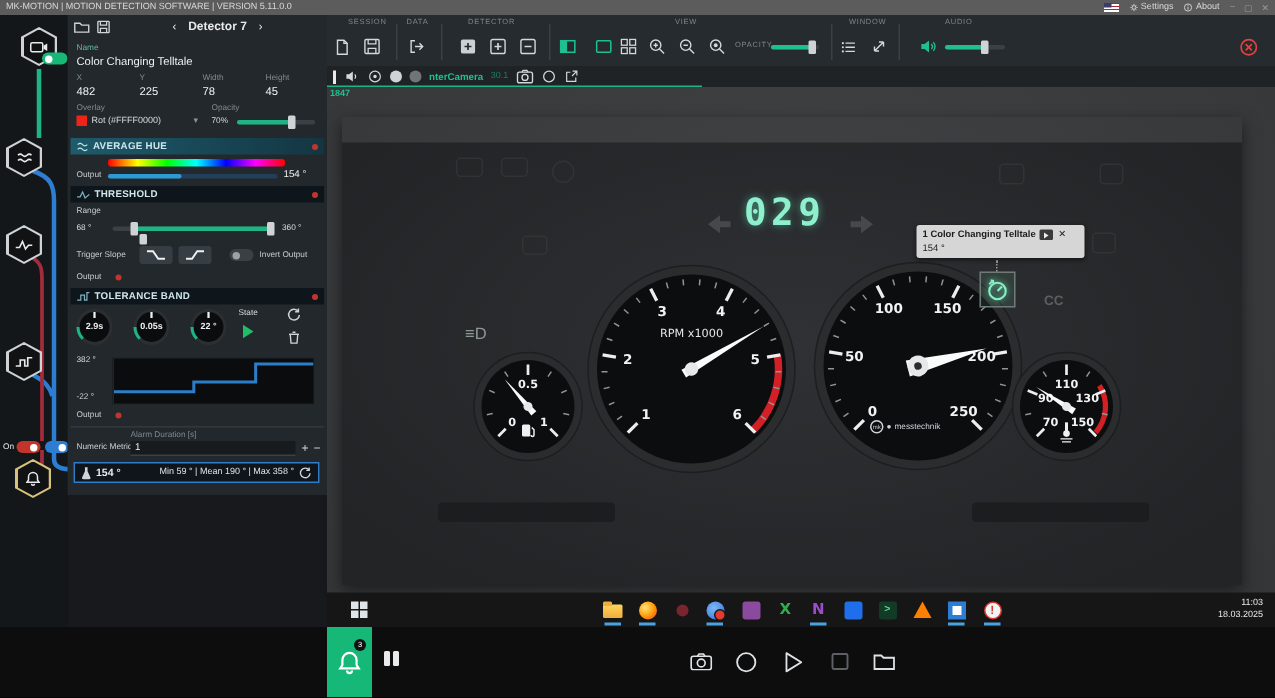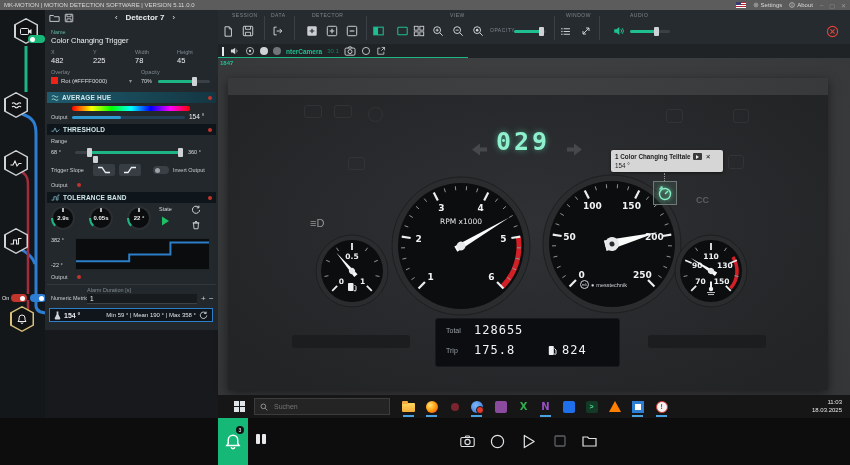--- a/index.html
+++ b/index.html
@@ -213,21 +213,21 @@
     <svg class="abs" style="left:19px;top:3px;" width="10" height="10" viewBox="0 0 12 12">
         <rect x="1.5" y="1.5" width="9" height="9" rx="0.5" fill="none" stroke="#cfd3d6" stroke-width="1.1"></rect>
         <path d="M3.5 1.5v3h5v-3M3.5 10.5V7h5v3.5" fill="none" stroke="#cfd3d6"></path>
       </svg>
     <div class="abs" style="left:45px;top:3px;width:110px;display:flex;justify-content:center;gap:8px;align-items:center;">
       <span class="val">‹</span>
       <span style="font-size:8px;font-weight:bold;">Detector 7</span>
       <span class="val">›</span>
     </div>
     <span class="abs tl" style="left:6px;top:19px;color:#5fb8a5;">Name</span>
-    <span class="abs val" style="left:6px;top:26px;">Color Changing Trigger</span>
+    <span class="abs val" style="left:6px;top:26px;">Color Changing Telltale</span>
 
     <span class="abs tl" style="left:6px;top:39px;">X</span>
     <span class="abs val" style="left:6px;top:46px;">482</span>
     <span class="abs tl" style="left:48px;top:39px;">Y</span>
     <span class="abs val" style="left:48px;top:46px;">225</span>
     <span class="abs tl" style="left:90px;top:39px;">Width</span>
     <span class="abs val" style="left:90px;top:46px;">78</span>
     <span class="abs tl" style="left:132px;top:39px;">Height</span>
     <span class="abs val" style="left:132px;top:46px;">45</span>
 
@@ -694,52 +694,34 @@
           <div style="display:flex;align-items:center;gap:3px;">
             <span style="font-weight:bold;">1 Color Changing Telltale</span>
             <span style="width:9px;height:7px;background:#3a3a3a;border-radius:1px;display:inline-flex;align-items:center;justify-content:center;">
                 <span style="width:0;height:0;border-top:2px solid transparent;border-bottom:2px solid transparent;border-left:3px solid #eee;"></span>
               </span>
             <span>✕</span>
           </div>
           <div>154 °</div>
         </div>
 
-        <div class="lcd" style="left:207px;top:223px;width:183px;height:47px;">
-          <span class="abs lcdlbl" style="left:10px;top:8px;">Total</span>
-          <span class="abs lcdnum" style="left:38px;top:4px;">128655</span>
-          <span class="abs lcdlbl" style="left:10px;top:28px;">Trip</span>
-          <span class="abs lcdnum" style="left:38px;top:24px;">175.8</span>
-          <svg class="abs" style="left:112px;top:26px;" width="9" height="11" viewBox="0 0 9 11">
-              <rect x="0.8" y="1" width="5" height="9" rx="0.8" fill="#eef1f3"></rect>
-              <path d="M6.5 3.5 8 5v3.5a0.9 0.9 0 0 1-1.8 0" stroke="#eef1f3" fill="none" stroke-width="1"></path>
-            </svg>
-          <span class="abs lcdnum" style="left:126px;top:24px;">824</span>
-        </div>
         <div class="pillbar" style="left:64px;top:240px;width:118px;"></div>
         <div class="pillbar" style="left:420px;top:240px;width:118px;"></div>
       </div>
     </div>
 
     <div class="taskbar">
       <div class="abs" style="left:16px;top:6px;">
         <div class="startgrid">
             <div></div>
             <div></div>
             <div></div>
             <div></div>
           </div>
       </div>
-      <div class="tsearch">
-        <svg width="8" height="8" viewBox="0 0 12 12">
-            <circle cx="5" cy="5" r="3.5" fill="none" stroke="#a9a9a9" stroke-width="1.2"></circle>
-            <path d="M7.8 7.8 11 11" stroke="#a9a9a9" stroke-width="1.2"></path>
-          </svg>
-        <input placeholder="Suchen" style="">
-      </div>
       <div class="tapp run" style="left:183px;">
           <div class="i-folder"></div>
         </div>
       <div class="tapp run" style="left:206px;">
           <div class="i-firefox"></div>
         </div>
       <div class="tapp" style="left:229px;">
           <div class="i-dot"></div>
         </div>
       <div class="tapp run" style="left:251px;">

